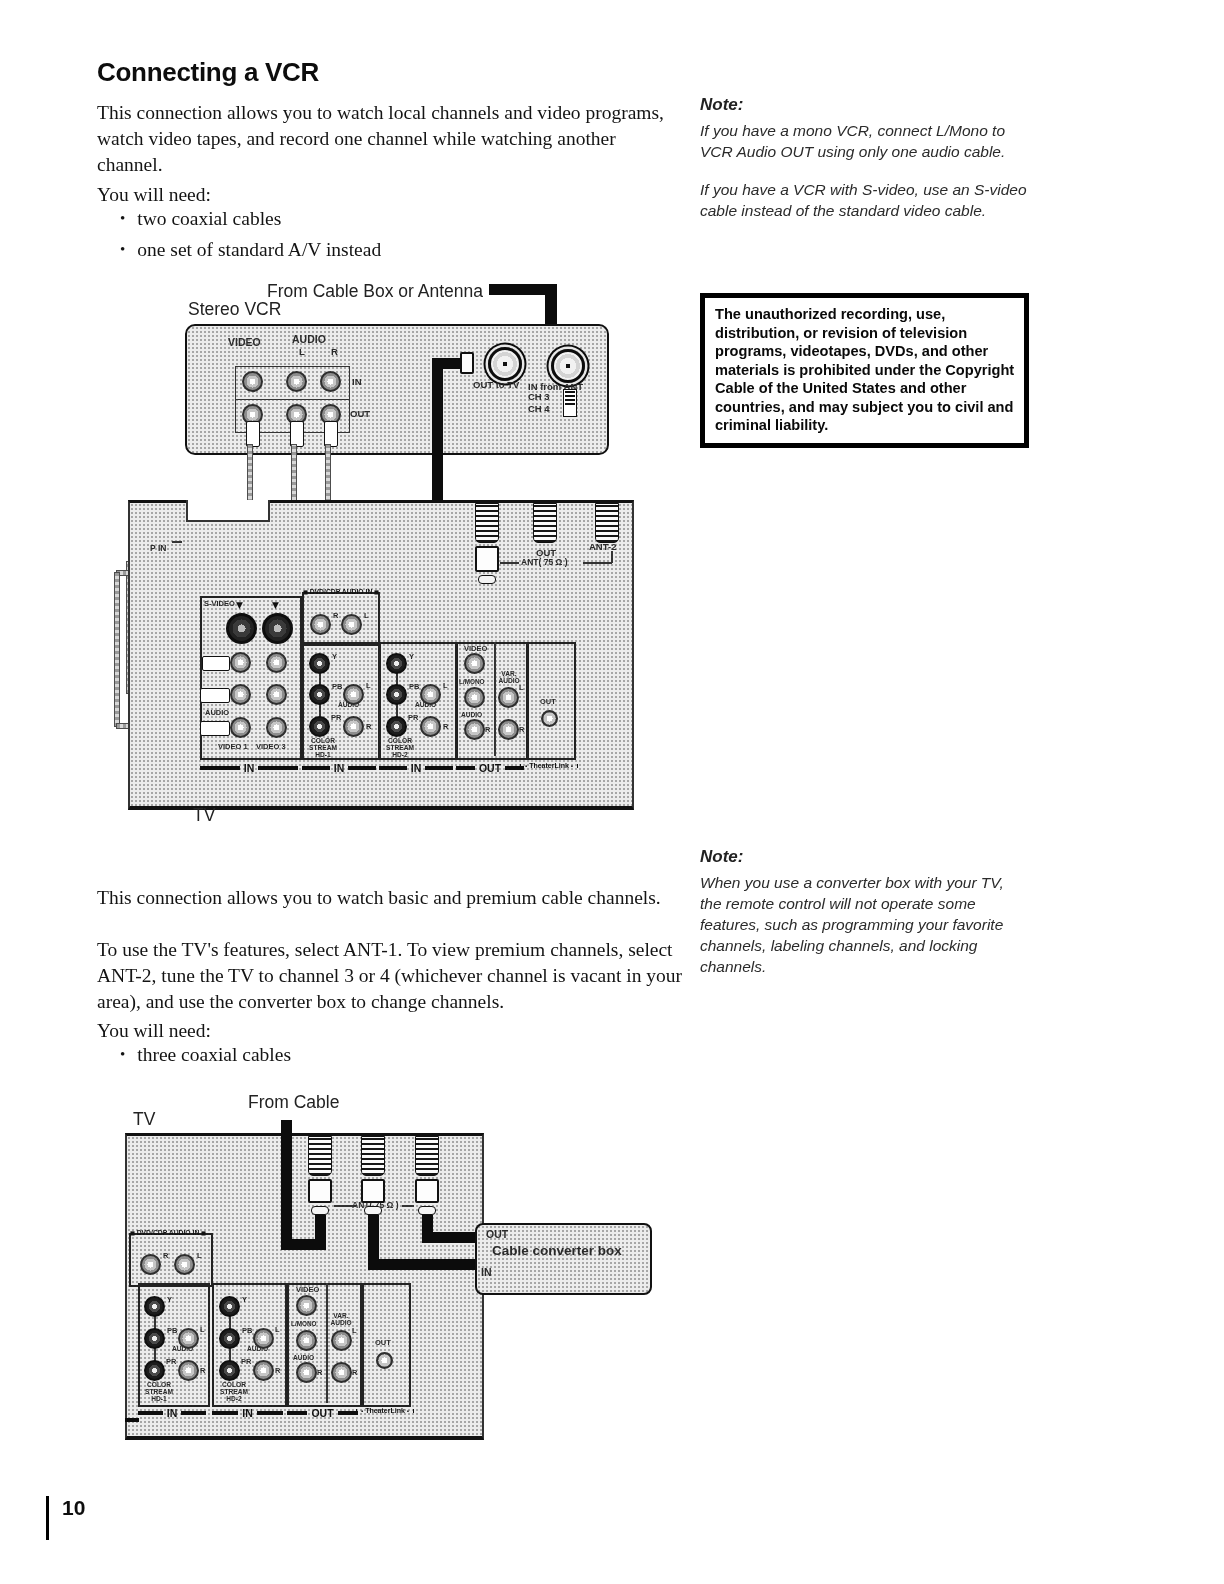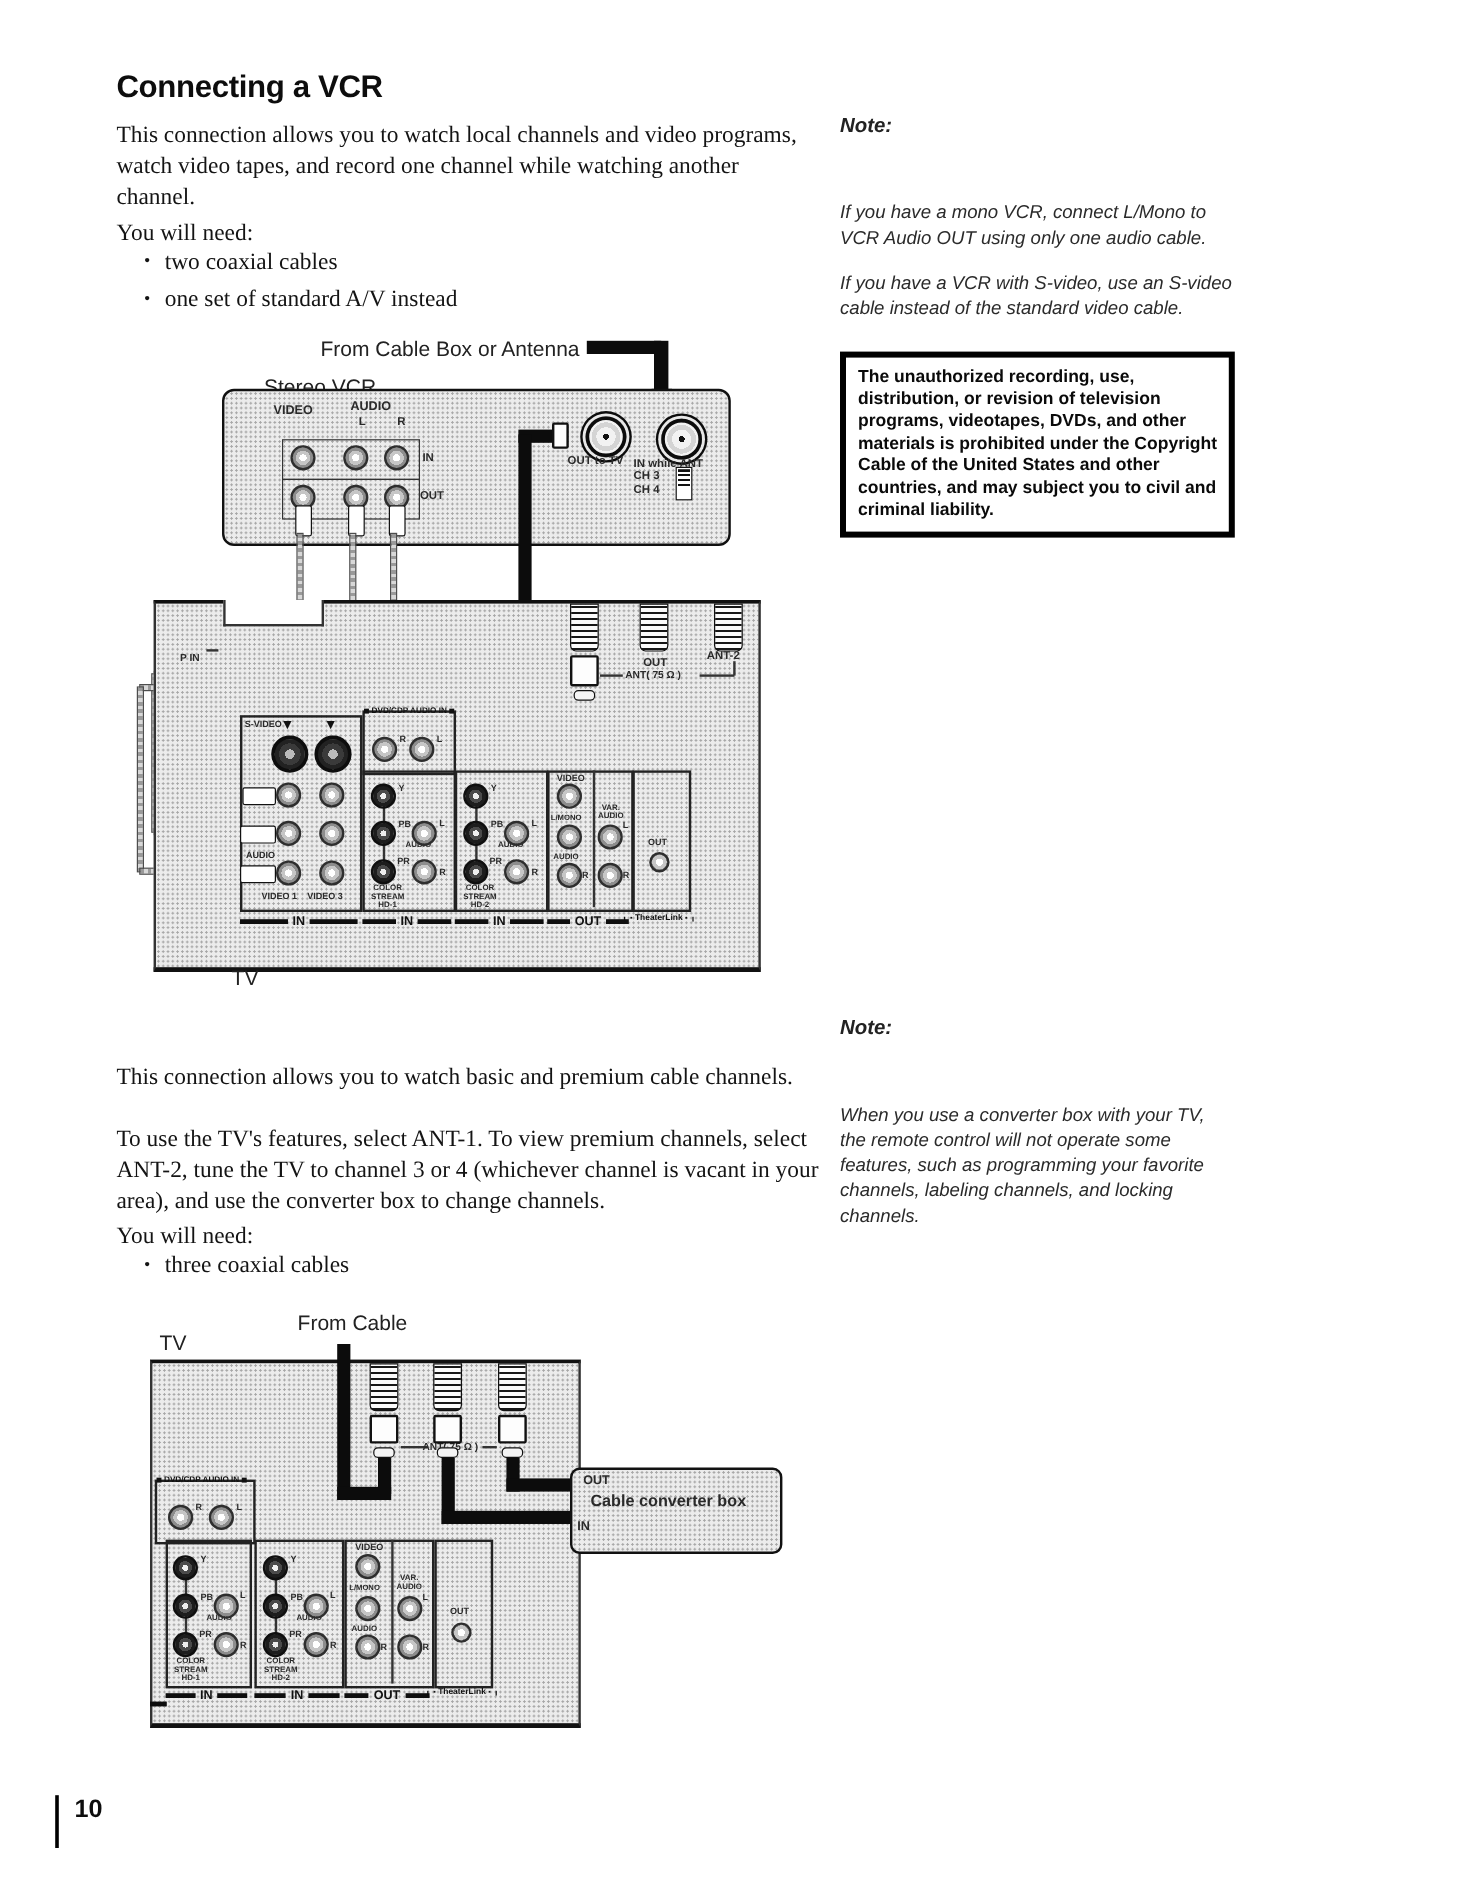--- a/index.html
+++ b/index.html
@@ -6,21 +6,21 @@
   .page{position:relative;width:1224px;height:1540px;background:#fff;overflow:hidden;
         font-family:"Liberation Sans",sans-serif;color:#111;}
   .abs{position:absolute;}
   
   .t{position:absolute;font-family:"Liberation Sans",sans-serif;color:#1a1a1a;white-space:nowrap;}
   .serif{position:absolute;font-family:"Liberation Serif",serif;color:#141414;}
   .h1{font-family:"Liberation Sans",sans-serif;font-weight:700;font-size:26px;color:#0d0d0d;letter-spacing:-0.3px;}
   .body-text{font-size:19.5px;line-height:26px;}
   .note-title{font-style:italic;font-weight:700;font-size:17px;color:#222;}
   .note-text{position:absolute;font-family:"Liberation Sans",sans-serif;font-style:italic;font-size:15.5px;
-             line-height:21px;color:#2b2b2b;margin-top:47px;}
+             line-height:21px;color:#2b2b2b;}
   .warnbox{position:absolute;border:5px solid #000;background:#fff;padding:7px 9px 8px 10px;
            font-weight:700;font-size:14.6px;line-height:18.5px;color:#0a0a0a;
            font-family:"Liberation Sans",sans-serif;}
   .biglbl{font-size:17.5px;color:#222;}
   
   .blist{position:absolute;margin:0;padding:0;list-style:none;}
   .blist li{font-family:"Liberation Serif",serif;font-size:19.5px;color:#141414;margin-bottom:9px;}
   .blist li::before{content:"•";font-size:15px;margin-right:12px;position:relative;top:-2px;}
   
   .stipple{background-color:#ececec;
@@ -95,21 +95,21 @@
     <li>one set of standard A/V instead</li>
   </ul>
 
   <div class="t note-title" style="left:700px;top:95px;">Note:</div>
   <div class="note-text" style="left:700px;top:120px;width:330px;">If you have a mono VCR, connect L/Mono to VCR Audio OUT using only one audio cable.</div>
   <div class="note-text" style="left:700px;top:179px;width:330px;">If you have a VCR with S-video, use an S-video cable instead of the standard video cable.</div>
 
   <div class="warnbox" style="left:700px;top:293px;width:300px;">The unauthorized recording, use, distribution, or revision of television programs, videotapes, DVDs, and other materials is prohibited under the Copyright Cable of the United States and other countries, and may subject you to civil and criminal liability.</div>
 
   <div class="t biglbl" style="left:267px;top:281px;">From Cable Box or Antenna</div>
-  <div class="t biglbl" style="left:188px;top:312px;margin-left:32px;">Stereo VCR</div>
+  <div class="t biglbl" style="left:188px;top:299px;">Stereo VCR</div>
 
   <div class="cable" style="left:489px;top:284px;width:62px;height:11px;"></div>
   <div class="cable" style="left:545px;top:284px;width:12px;height:42px;"></div>
   <div class="ribplug" style="left:543px;top:324px;width:17px;height:17px;"></div>
 
   <div class="vcrbody stipple" style="left:185px;top:324px;width:420px;height:127px;"></div>
   <div class="pl pl10" style="left:228px;top:336px;">VIDEO</div>
   <div class="pl pl10" style="left:292px;top:333px;">AUDIO</div>
   <div class="pl pl9" style="left:299px;top:346px;">L</div>
   <div class="pl pl9" style="left:331px;top:346px;">R</div>
@@ -127,21 +127,21 @@
 
   <div class="plug" style="left:246px;top:421px;width:12px;height:24px;"></div>
   <div class="plug" style="left:290px;top:421px;width:12px;height:24px;"></div>
   <div class="plug" style="left:324px;top:421px;width:12px;height:24px;"></div>
 
   <div class="cable" style="left:432px;top:358px;width:34px;height:11px;"></div>
   <div class="fnut" style="left:460px;top:352px;width:14px;height:22px;"></div>
   <div class="hex" style="left:488px;top:347px;width:34px;height:34px;"></div>
   <div class="hex" style="left:551px;top:349px;width:34px;height:34px;"></div>
   <div class="pl pl9" style="left:473px;top:379px;">OUT  to TV</div>
-  <div class="pl pl9" style="left:528px;top:381px;">IN while ANT</div>
+  <div class="pl pl9" style="left:528px;top:381px;">IN from ANT</div>
   <div class="pl pl9" style="left:528px;top:391px;">CH 3</div>
   <div class="pl pl9" style="left:528px;top:403px;">CH 4</div>
   <div class="switch" style="left:563px;top:389px;width:14px;height:28px;"></div>
 
   <div class="gc v" style="left:247px;top:444px;width:6px;height:107px;"></div>
   <div class="gc h" style="left:140px;top:546px;width:113px;height:6px;"></div>
   <div class="gc v" style="left:138px;top:548px;width:6px;height:114px;"></div>
   <div class="gc h" style="left:140px;top:658px;width:62px;height:6px;"></div>
   <div class="gc v" style="left:291px;top:444px;width:6px;height:120px;"></div>
   <div class="gc h" style="left:128px;top:559px;width:169px;height:6px;"></div>

